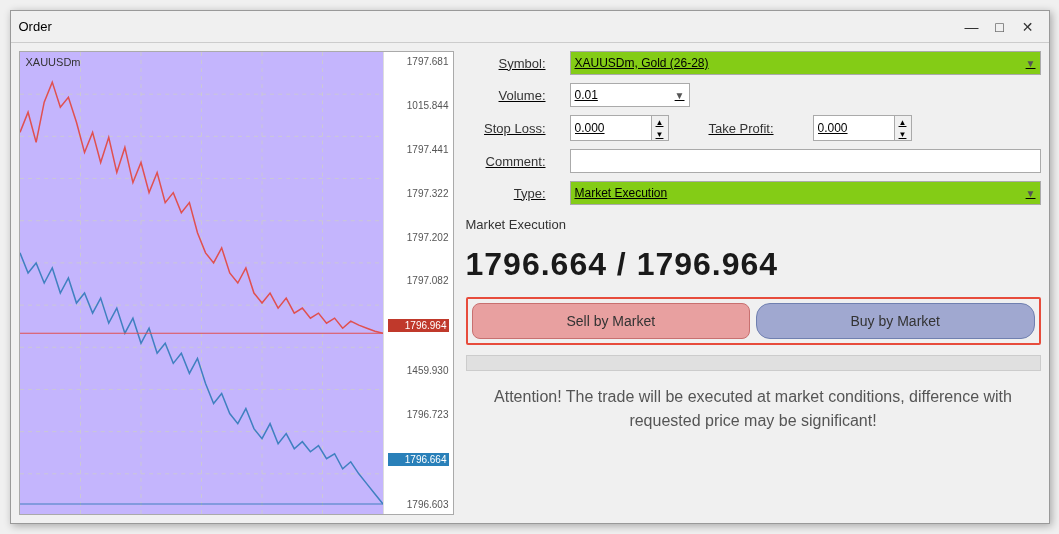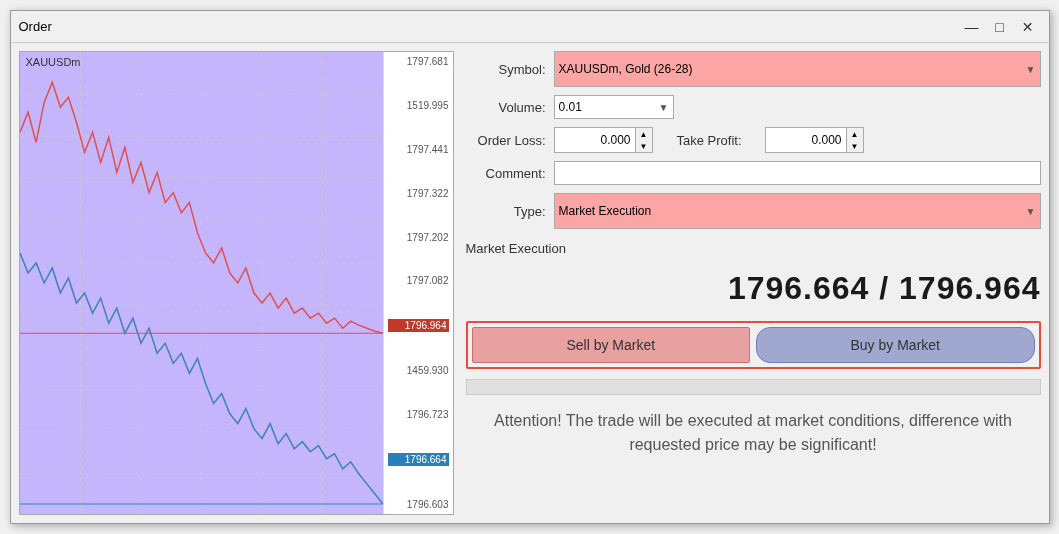--- a/index.html
+++ b/index.html
@@ -125,43 +125,44 @@
     
     .right-panel {
       flex: 1;
       display: flex;
       flex-direction: column;
       gap: 6px;
     }
     .form-row {
       display: flex;
       align-items: center;
-      gap: 8px;
+      gap: 24px;
       margin-bottom: 2px;
+      text-decoration: underline;
     }
     .form-label {
       width: 80px;
       text-align: right;
       color: #333;
       flex-shrink: 0;
       font-size: 13px;
     }
     .form-control {
       flex: 1;
       height: 24px;
       border: 1px solid #aaa;
       background: #fff;
       padding: 2px 6px;
       font-size: 12px;
     }
     .form-control-select {
       flex: 1;
-      height: 36px;
+      height: 24px;
       border: 1px solid #aaa;
-      background: #fca5a5;
+      background: #84cc16;
       padding: 2px 4px;
       font-size: 12px;
       display: flex;
       align-items: center;
       justify-content: space-between;
       cursor: pointer;
       position: relative;
     }
     .select-arrow {
       font-size: 10px;
@@ -185,21 +186,20 @@
       border: 1px solid #aaa;
       background: #fff;
     }
     .spin-input input {
       width: 80px;
       height: 24px;
       border: none;
       padding: 2px 4px;
       font-size: 12px;
       outline: none;
-      text-align: right;
     }
     .spin-buttons {
       display: flex;
       flex-direction: column;
       border-left: 1px solid #aaa;
     }
     .spin-btn {
       width: 16px;
       height: 12px;
       background: #f0f0f0;
@@ -220,41 +220,41 @@
     }
     .market-execution-label {
       font-size: 13px;
       color: #333;
       margin-top: 4px;
     }
     .price-display {
       font-size: 32px;
       font-weight: bold;
       color: #1a1a1a;
-      text-align: right;
+      text-align: left;
       margin: 8px 0;
       letter-spacing: 1px;
     }
     .buttons-container {
       border: 2px solid #e74c3c;
       border-radius: 2px;
       display: flex;
       gap: 0;
       padding: 4px;
       gap: 6px;
     }
     .sell-btn {
       flex: 1;
       height: 36px;
       background: #e8a0a0;
       border: 1px solid #c87070;
       color: #333;
       font-size: 14px;
       cursor: pointer;
-      border-radius: 2px;
+      border-radius: 8px;
     }
     .buy-btn {
       flex: 1;
       height: 36px;
       background: #a0a8d0;
       border: 1px solid #7080b0;
       color: #333;
       font-size: 14px;
       cursor: pointer;
       border-radius: 14px;
@@ -318,21 +318,21 @@
             <polyline fill="none" stroke="#4080c0" stroke-width="1.5" points="0,200 8,220 16,210 24,230 32,215 40,240 48,225 56,250 64,240 72,260 80,245 88,270 96,255 104,280 112,265 120,290 128,275 136,300 144,290 152,310 160,300 168,320 176,305 184,330 192,350 200,340 208,360 216,370 224,355 232,375 240,385 248,370 256,390 264,380 272,395 280,388 288,398 296,392 304,405 312,400 320,415 328,408 336,420 344,430 352,440 360,450"></polyline>
 
             <line x1="0" y1="280" x2="360" y2="280" stroke="#e05050" stroke-width="1" stroke-dasharray="none"></line>
 
             <line x1="0" y1="450" x2="360" y2="450" stroke="#4080c0" stroke-width="1"></line>
           </svg>
         </div>
 
         <div class="price-axis">
           <span class="price-label">1797.681</span>
-          <span class="price-label">1519.995</span>
+          <span class="price-label">1015.844</span>
           <span class="price-label">1797.441</span>
           <span class="price-label">1797.322</span>
           <span class="price-label">1797.202</span>
           <span class="price-label">1797.082</span>
           <span class="price-label red-bg">1796.964</span>
           <span class="price-label">1459.930</span>
           <span class="price-label">1796.723</span>
           <span class="price-label blue-bg">1796.664</span>
           <span class="price-label">1796.603</span>
         </div>
@@ -351,21 +351,21 @@
 
       <div class="form-row">
         <span class="form-label">Volume:</span>
         <div class="volume-select">
           <span>0.01</span>
           <span class="select-arrow">▼</span>
         </div>
       </div>
 
       <div class="form-row">
-        <span class="form-label">Order Loss:</span>
+        <span class="form-label">Stop Loss:</span>
         <div class="spin-input">
           <input type="text" value="0.000" style="">
           <div class="spin-buttons">
             <button class="spin-btn">▲</button>
             <button class="spin-btn">▼</button>
           </div>
         </div>
         <span class="take-profit-label" style="margin-left:16px;">Take Profit:</span>
         <div class="spin-input">
           <input type="text" value="0.000" style="">

